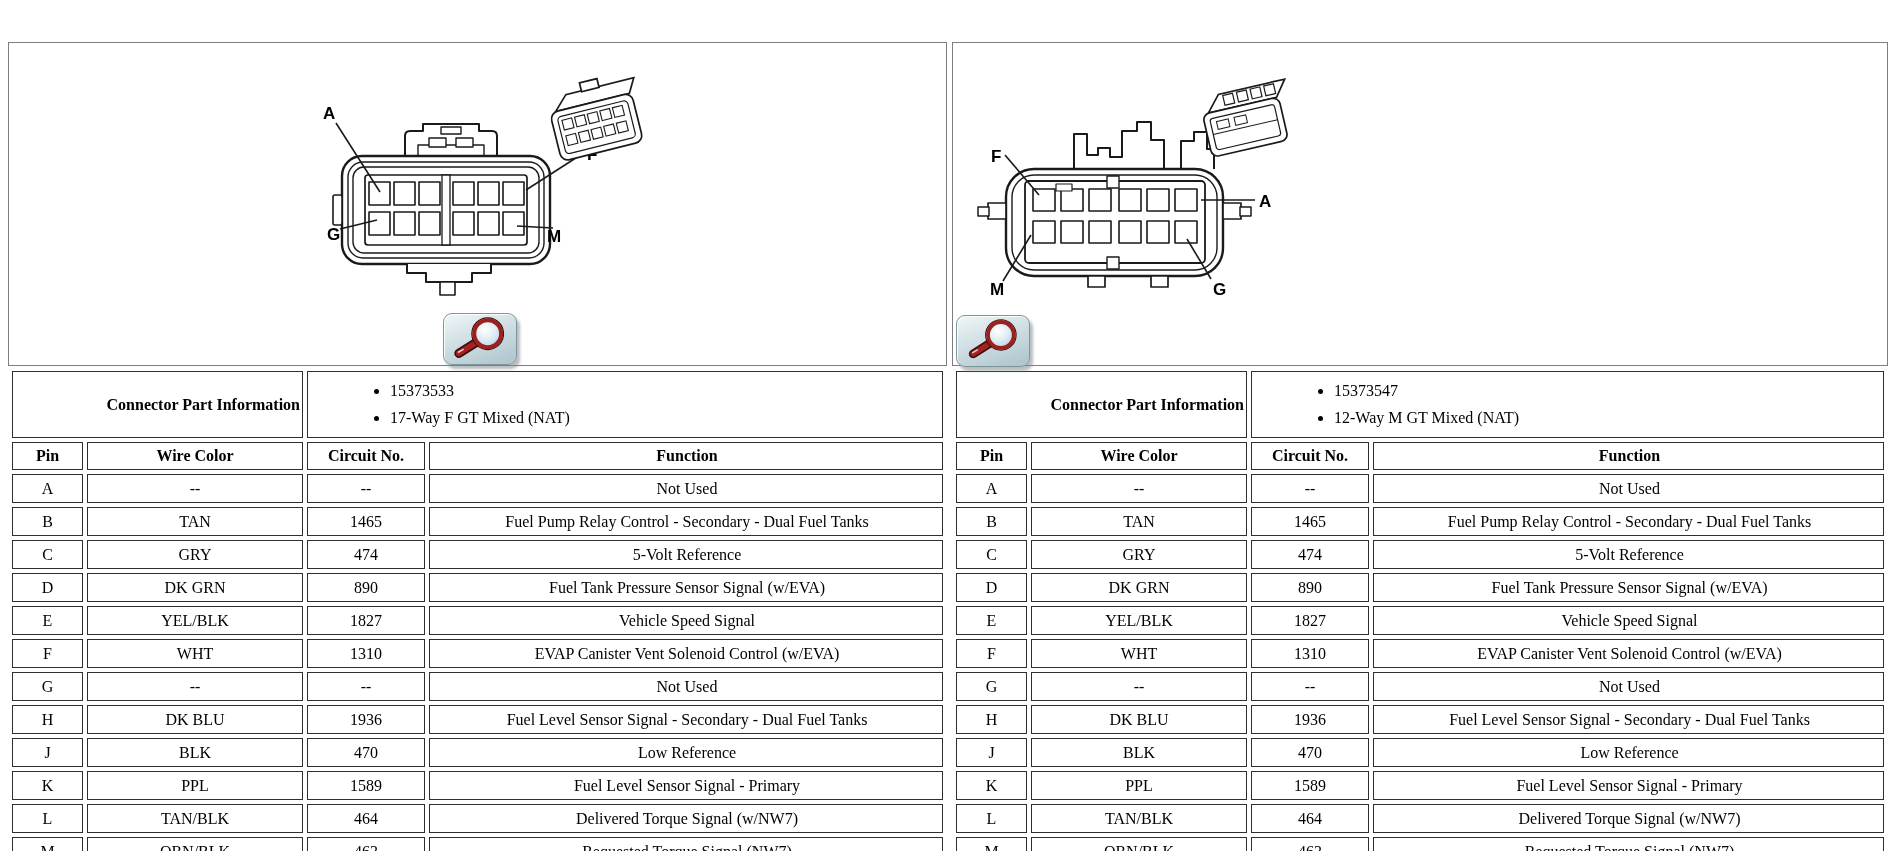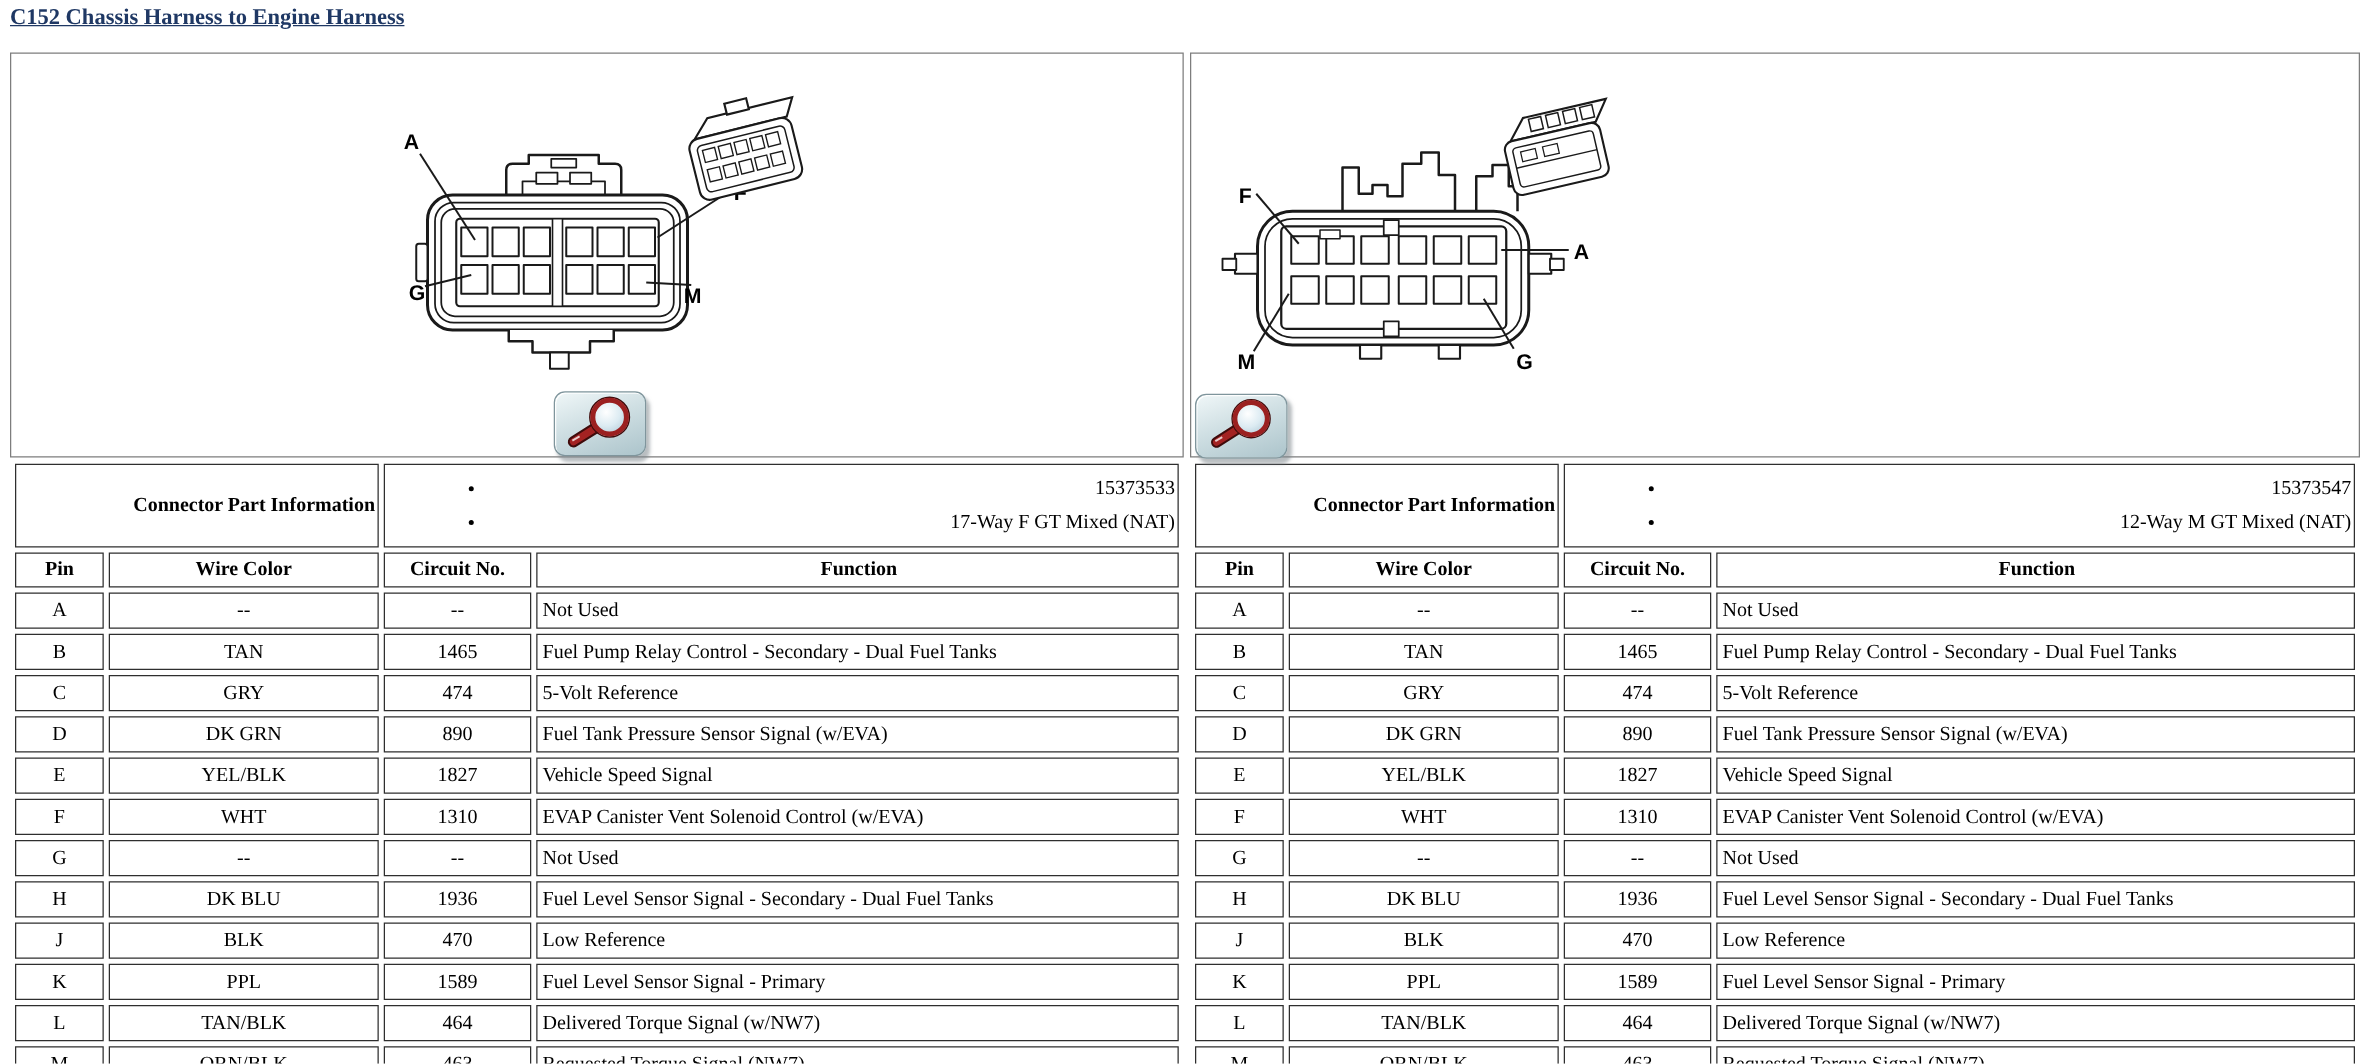--- a/index.html
+++ b/index.html
@@ -16,34 +16,33 @@
   .zoom-btn{position:absolute;width:74px;height:52px;border-radius:9px;border:1px solid #7f959c;
             background:linear-gradient(160deg,#f0f7f8 0%,#cfdfe3 45%,#acc4cb 100%);
             box-shadow:3px 4px 3px rgba(125,135,140,.55), inset 1px 1px 0 rgba(255,255,255,.9);
             cursor:pointer;padding:0;}
   #panelL .zoom-btn{left:434px;top:270px;}
   #panelR .zoom-btn{left:3px;top:272px;}
   .ctable{border-collapse:separate;border-spacing:4px;width:100%;margin-top:1px;table-layout:fixed;}
   .ctable td{border:1px solid #2e2e2e;background:#fff;font-size:16px;color:#000;
              text-align:center;vertical-align:middle;padding:1px 2px;overflow:hidden;}
   .ctable tr.datarow td{height:25px;white-space:nowrap;}
-  .ctable td.fn,.ctable td:nth-child(4){text-align:left;padding-left:4px;}
+  .ctable td.fn,.ctable td:nth-child(4){text-align:center;padding-left:4px;}
   .ctable tr.hdr td{font-weight:bold;height:24px;text-align:center !important;margin-left:41px;}
   .ctable tr.hdr td:nth-child(4){text-align:center;}
   td.cpi{font-weight:bold;height:62px;text-align:right;}
-  td.bullets{text-align:right;padding-left:44px;}
+  td.bullets{text-align:left;padding-left:44px;}
   td.bullets ul{margin:5px 0;padding-left:38px;}
   td.bullets li{margin:9px 0;font-size:16px;}
 </style>
 </head>
 <body>
 
 <div class="stage">
 
-  <a class="title-link" href="#">C152 Chassis Harness to Engine Harness</a>
 
   <div class="panel" id="panelL">
     <div class="diagram-box">
       <svg class="face" width="937" height="320" viewBox="0 0 937 320">
         <g stroke="#1a1a1a" fill="#fff" stroke-width="2" stroke-linejoin="round">
 
           <path d="M396,114 V93 q0,-5 5,-5 h13 v-7 h56 v7 h13 q5,0 5,5 v21"></path>
           <path d="M409,114 v-12 h66 v12" stroke-width="1.4" fill="none"></path>
           <rect x="420" y="95" width="17" height="9" stroke-width="1.4"></rect>
           <rect x="447" y="95" width="17" height="9" stroke-width="1.4"></rect>

